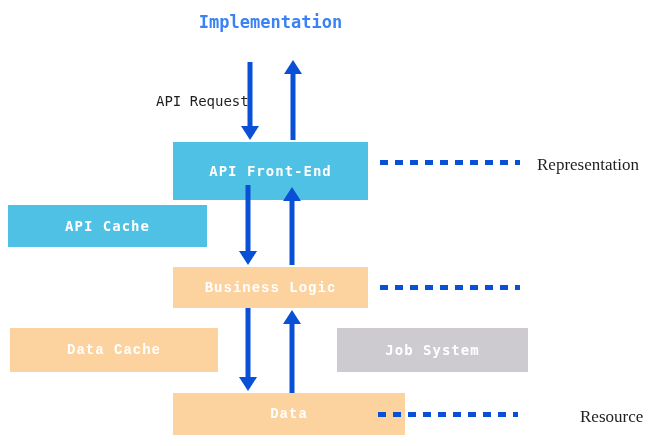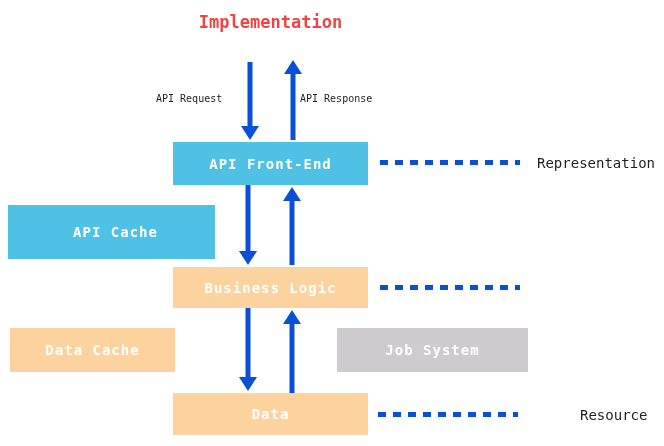--- a/index.html
+++ b/index.html
@@ -13,40 +13,40 @@
   html,body{margin:0;padding:0;background:#FFFFFF;}
   .canvas{
     position:relative;
     width:664px;height:446px;
     background:#FFFFFF;
     font-family:"DejaVu Sans Mono","Liberation Mono",monospace;
     overflow:hidden;
   }
   .title{
     position:absolute;left:173px;top:12px;width:195px;
-    text-align:center;font-size:17px;font-weight:bold;color:#ef4444;
+    text-align:center;font-size:17px;font-weight:bold;color:#3b82f6;
     white-space:nowrap;
   }
   .flow-label{
-    position:absolute;font-size:10px;color:var(--text-dark);white-space:nowrap;
+    position:absolute;font-size:14px;color:var(--text-dark);white-space:nowrap;
   }
   .box{
     position:absolute;display:flex;align-items:center;justify-content:center;
     font-size:14px;font-weight:bold;color:var(--box-text);letter-spacing:1px;
     white-space:nowrap;
   }
   .box.blue{background:var(--blue-box);}
-  .box.orange{background:var(--orange-box);}
+  .box.orange{background:var(--orange-box);font-family:Liberation Mono, monospace;}
   .box.gray{background:var(--gray-box);text-align:right;}
-  .box-api-front-end{left:173px;top:142px;width:195px;height:43px;}
-  .box-api-cache{left:8px;top:205px;width:199px;height:54px;padding-left:8px;}
+  .box-api-front-end{left:173px;top:142px;width:195px;height:58px;}
+  .box-api-cache{left:8px;top:205px;width:199px;height:42px;}
   .box-business-logic{left:173px;top:267px;width:195px;height:41px;}
-  .box-data-cache{left:10px;top:328px;width:165px;height:44px;}
+  .box-data-cache{left:10px;top:328px;width:208px;height:44px;}
   .box-job-system{left:337px;top:328px;width:191px;height:44px;}
-  .box-data{left:173px;top:393px;width:195px;height:42px;}
+  .box-data{left:173px;top:393px;width:232px;height:42px;}
 
   .arrow{position:absolute;width:18px;}
   .arrow .shaft{
     position:absolute;left:50%;transform:translateX(-50%);
     width:5px;background:var(--arrow-blue);
   }
   .arrow.down .shaft{top:0;bottom:11px;}
   .arrow.down .head{
     position:absolute;bottom:0;left:0;width:0;height:0;
     border-left:9px solid transparent;border-right:9px solid transparent;
@@ -71,21 +71,21 @@
   .dash-line{
     position:absolute;height:5px;width:140px;
     background:repeating-linear-gradient(90deg,
       var(--arrow-blue) 0 8px, transparent 8px 15px);
   }
   .dash-representation{left:380px;top:160px;}
   .dash-state{left:380px;top:285px;}
   .dash-resource{left:378px;top:412px;}
 
   .layer-label{
-    position:absolute;font-size:14px;color:var(--text-dark);white-space:nowrap;
+    position:absolute;font-size:17px;color:var(--text-dark);white-space:nowrap;font-family:Liberation Serif, serif;
   }
   .label-representation{left:537px;top:155px;}
   .label-state{left:547px;top:280px;}
   .label-resource{left:580px;top:407px;}
 </style>
 </head>
 <body>
 
 <div class="canvas">
 
@@ -93,21 +93,20 @@
 
   <div class="arrow down arrow-req-top">
     <div class="shaft"></div>
     <div class="head"></div>
   </div>
   <div class="arrow up arrow-resp-top">
     <div class="shaft"></div>
     <div class="head"></div>
   </div>
   <div class="flow-label label-api-request">API Request</div>
-  <div class="flow-label label-api-response">API Response</div>
 
   <div class="box blue box-api-front-end">API Front-End</div>
   <div class="box blue box-api-cache">API Cache</div>
 
   <div class="arrow down arrow-req-mid">
     <div class="shaft"></div>
     <div class="head"></div>
   </div>
   <div class="arrow up arrow-resp-mid">
     <div class="shaft"></div>

